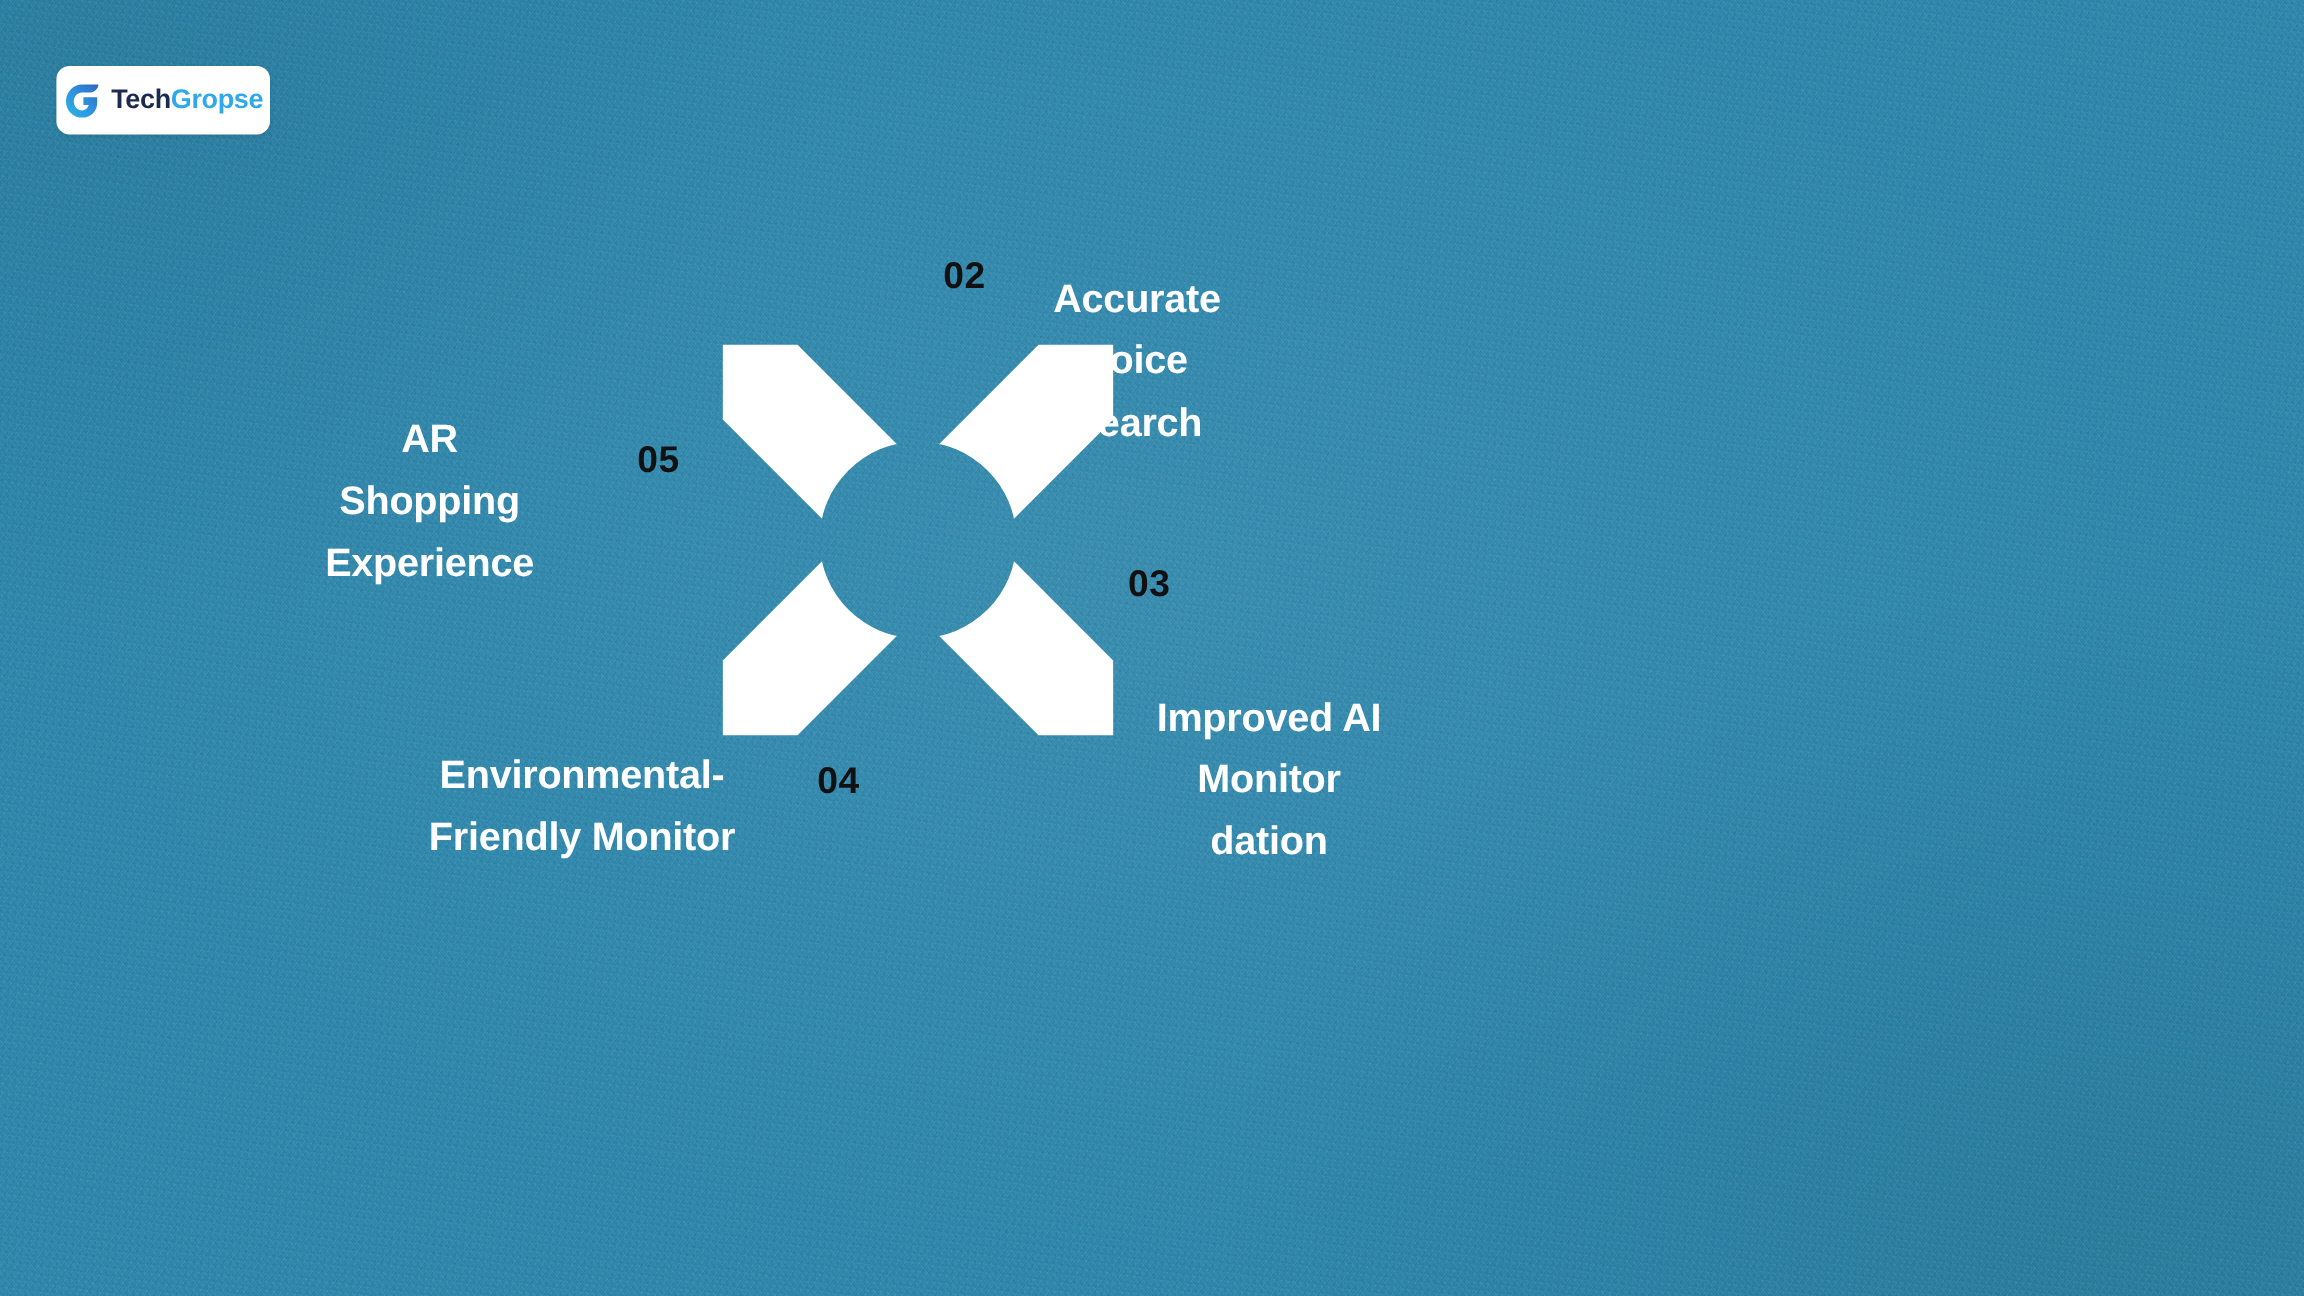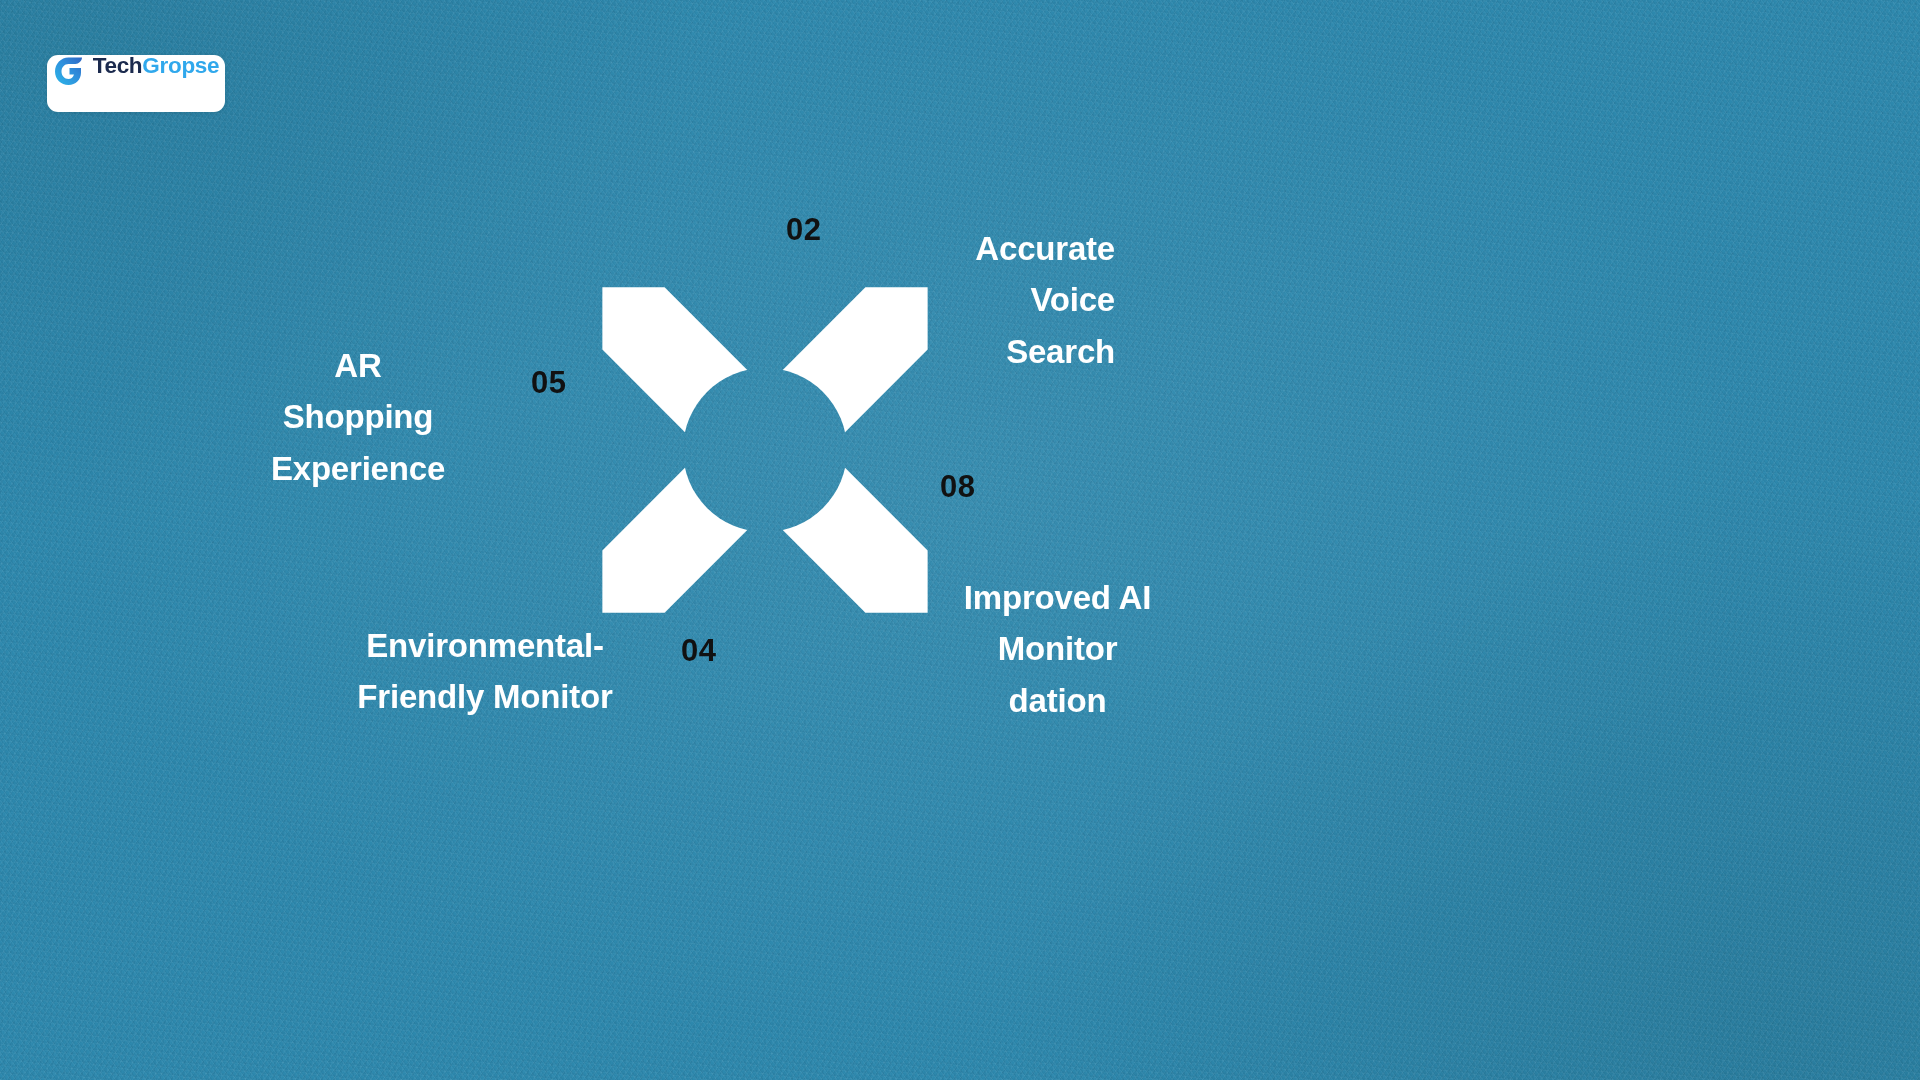--- a/index.html
+++ b/index.html
@@ -34,21 +34,21 @@
   
   #logo-card {
     position: absolute;
     left: 47px;
     top: 55px;
     width: 178px;
     height: 57px;
     background: #ffffff;
     border-radius: 11px;
     display: flex;
-    align-items: flex-start;
+    align-items: center;
     justify-content: center;
     gap: 8px;
     box-shadow: 0 1px 4px rgba(0,0,0,0.10);
   }
   #logo-mark { width: 32px; height: 32px; display: block; flex: none; }
   #logo-text {
     font-size: 22.5px;
     font-weight: 700;
     letter-spacing: -0.3px;
     white-space: nowrap;
@@ -88,21 +88,21 @@
     color: #ffffff;
     font-size: 33px;
     font-weight: 700;
     line-height: 1.56;
     letter-spacing: -0.2px;
     text-align: center;
     white-space: pre-line;
     user-select: none;
   }
   #label-01 { left: 228px; top: 340px; width: 260px; }
-  #label-02 { left: 880px; top: 223px; width: 235px; text-align: right; }
+  #label-02 { left: 830px; top: 223px; width: 235px; }
   #label-03 { left: 915px; top: 572px; width: 285px; }
   #label-04 { left: 310px; top: 620px; width: 350px; }
 </style>
 </head>
 <body>
 
 <div id="stage">
 
   <div id="bg-texture"></div>
 
@@ -155,21 +155,21 @@
 
         <g transform="translate(280,280) rotate(135) translate(16,0)">
           <use href="#arm"></use>
         </g>
       </g>
     </svg>
   </div>
 
   <div class="badge-num" id="badge-01">05</div>
   <div class="badge-num" id="badge-02">02</div>
-  <div class="badge-num" id="badge-03">08</div>
+  <div class="badge-num" id="badge-03">03</div>
   <div class="badge-num" id="badge-04">04</div>
 
   <div class="label" id="label-01">AR
 Shopping
 Experience</div>
   <div class="label" id="label-02">Accurate
 Voice
 Search</div>
   <div class="label" id="label-03">Improved AI
 Monitor

